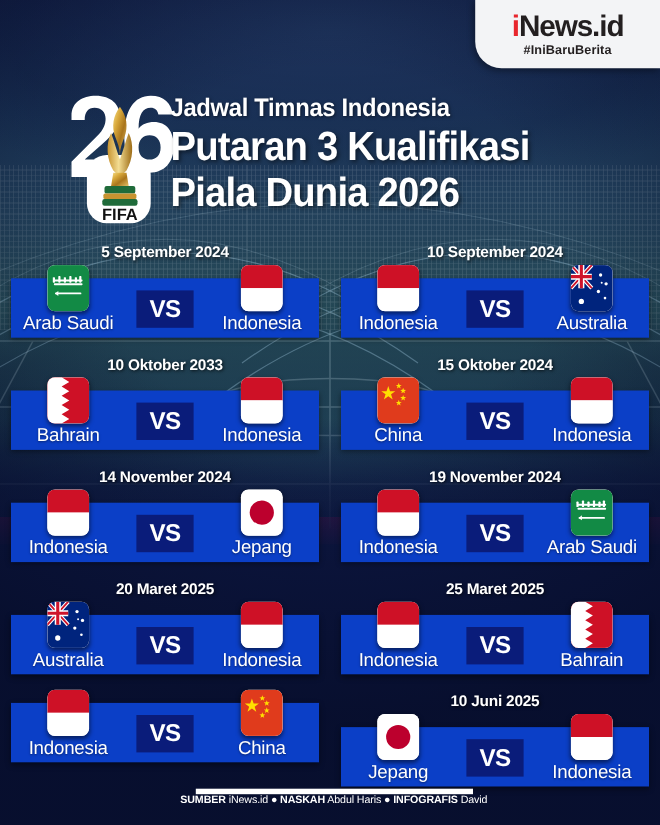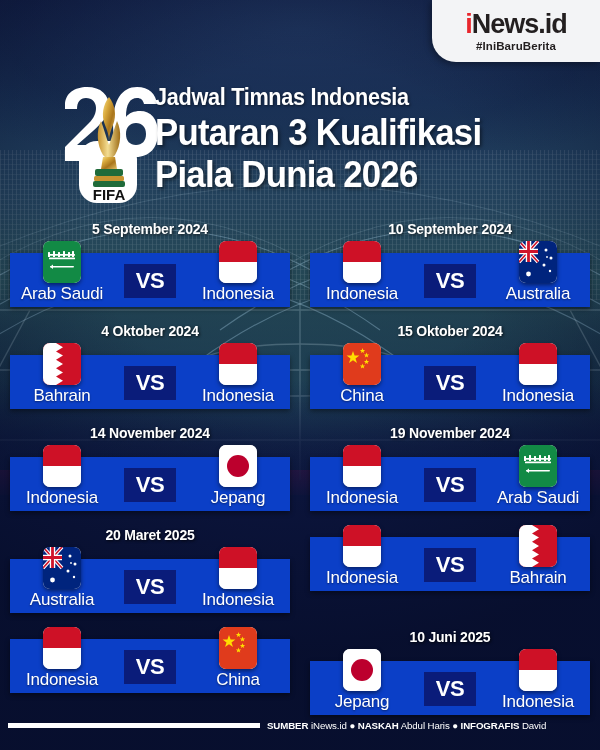--- a/index.html
+++ b/index.html
@@ -128,21 +128,21 @@
   }
   .vs span{
     color:#ffffff; font-size:22px; font-weight:bold; letter-spacing:-.5px;
     line-height:1;
   }
   .row-gap{ height:13px; }
 
   
   .footer{
     position:absolute; left:0; bottom:17px; width:600px; height:16px;
-    display:flex; align-items:center;
+    display:flex; align-items:center;flex-direction:column;
   }
   .footer-rule{
     flex:0 0 auto; width:252px; height:5px; background:#ffffff; margin-left:8px;
   }
   .footer-text{
     color:#ffffff; font-size:9.7px; margin-left:7px; white-space:nowrap;
     letter-spacing:-.1px;
   }
   .footer-text b{ font-weight:bold; }
   .dot{ color:#ffffff; }
@@ -306,21 +306,21 @@
                 </svg>
               </div>
               <div class="team-name">Australia</div>
             </div>
           </div>
         </div>
       </div>
       <div class="row-gap"></div>
       <div class="row">
         <div class="cell">
-          <div class="date">4 Oktober 2024</div>
+          <div class="date">10 Oktober 2033</div>
           <div class="card">
             <div class="team">
               <div class="flag">
                 <svg viewBox="0 0 38 42">
                   <rect width="38" height="42" fill="#ce1126"></rect>
         <path d="M0,0 H13 L20,4.2 L13,8.4 L20,12.6 L13,16.8 L20,21 L13,25.2 L20,29.4 L13,33.6 L20,37.8 L13,42 H0 Z" fill="#ffffff"></path>
                 </svg>
               </div>
               <div class="team-name">Bahrain</div>
             </div>
@@ -473,20 +473,21 @@
                 <svg viewBox="0 0 38 42">
                   <rect width="38" height="21" fill="#ce1126"></rect>
                   <rect y="21" width="38" height="21" fill="#ffffff"></rect>
                 </svg>
               </div>
               <div class="team-name">Indonesia</div>
             </div>
           </div>
         </div>
         <div class="cell">
+          <div class="date">25 Maret 2025</div>
           <div class="card">
             <div class="team">
               <div class="flag">
                 <svg viewBox="0 0 38 42">
                   <rect width="38" height="21" fill="#ce1126"></rect>
                   <rect y="21" width="38" height="21" fill="#ffffff"></rect>
                 </svg>
               </div>
               <div class="team-name">Indonesia</div>
             </div>

